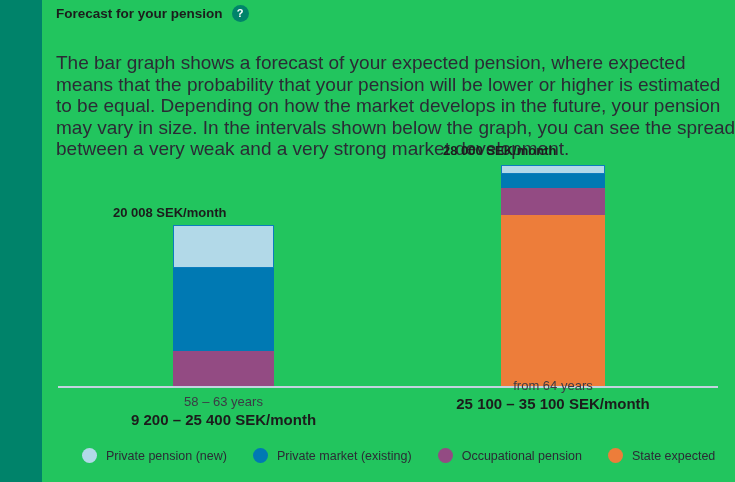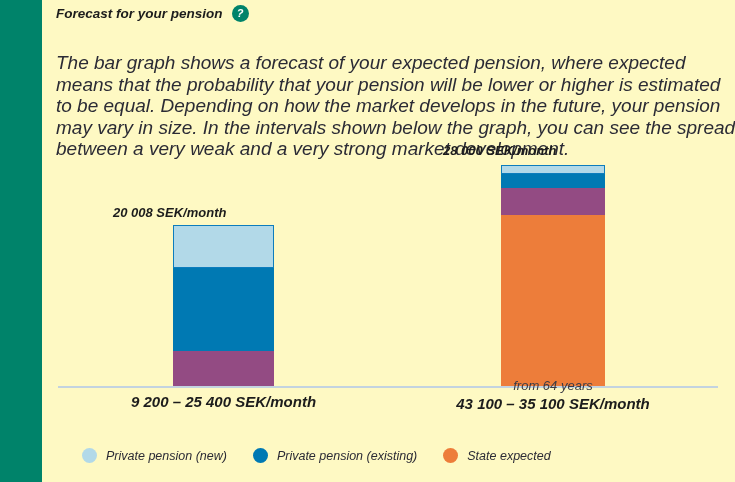--- a/index.html
+++ b/index.html
@@ -5,22 +5,21 @@
   html,body{margin:0;padding:0;}
   body{
     width:735px;height:482px;
     background:#ffffff;
     font-family:"Liberation Sans", sans-serif;
     overflow:hidden;
     position:relative;
   }
   #card{
     position:absolute;inset:0;
-    background:#fef9c3;
-    font-style:italic;
+    background:#22c55e;
   }
   #accent-bar{
     position:absolute;left:0;top:0;width:42px;height:482px;
     background:#00836a;
   }
   #content{
     position:absolute;left:42px;top:0;right:0;bottom:0;
   }
   
   #header{
@@ -115,37 +114,42 @@
         <div class="bar-wrap" style="left: 501px; width: 104px;">
           <div class="seg" title="Private pension (new)" style="height: 9px; background: rgb(178, 217, 232); border: 1px solid rgb(13, 125, 189);"></div>
           <div class="seg" title="Private pension (existing)" style="height: 14px; background: rgb(0, 121, 179);"></div>
           <div class="seg" title="Occupational pension" style="height: 27px; background: rgb(147, 75, 131);"></div>
           <div class="seg" title="State pension" style="height: 171px; background: rgb(237, 125, 58);"></div>
         </div>
         <div class="bar-total-label" style="left: 443px; top: 143px; width: 220px;">28 000 SEK/month</div>
       </div>
     <div id="xlabels-layer">
         <div class="x-labels" style="left: 63.5px; top: 393px; width: 320px;">
+          <div class="x-age">58 – 63 years</div>
           <div class="x-range">9 200 – 25 400  SEK/month</div>
         </div>
         <div class="x-labels" style="left: 393px; top: 377px; width: 320px;">
           <div class="x-age">from 64  years</div>
-          <div class="x-range">43 100 – 35 100  SEK/month</div>
+          <div class="x-range">25 100 – 35 100  SEK/month</div>
         </div>
       </div>
   </div>
 
   <div id="legend">
       <div class="legend-item">
         <span class="legend-dot" style="background: rgb(178, 217, 232);"></span>
         <span class="legend-label">Private pension (new)</span>
       </div>
       <div class="legend-item">
         <span class="legend-dot" style="background: rgb(0, 121, 179);"></span>
-        <span class="legend-label">Private pension (existing)</span>
+        <span class="legend-label">Private market (existing)</span>
+      </div>
+      <div class="legend-item">
+        <span class="legend-dot" style="background: rgb(147, 75, 131);"></span>
+        <span class="legend-label">Occupational pension</span>
       </div>
       <div class="legend-item">
         <span class="legend-dot" style="background: rgb(237, 125, 58);"></span>
         <span class="legend-label">State expected</span>
       </div>
     </div>
 
 </div>
 
 </body></html>

